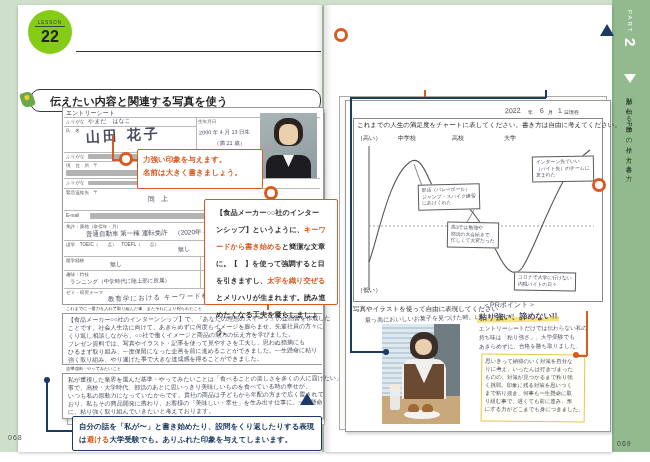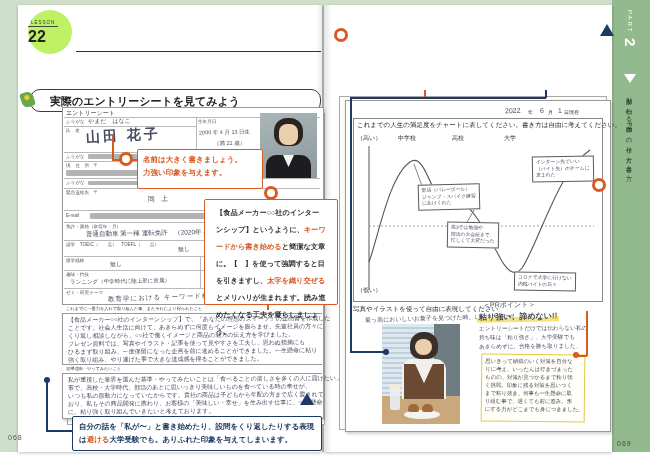--- a/index.html
+++ b/index.html
@@ -35,31 +35,31 @@
 
 <div id="stage">
 
   <div class="abs" style="left:0;top:0;width:650px;height:452px;background:#cfe0ca;"></div>
   <div class="abs" style="left:612px;top:0;width:38px;height:452px;background:#92ba8e;"></div>
 
   <div class="page" style="left:18px;top:5px;width:304px;height:447px;"></div>
   <div class="page" style="left:324px;top:5px;width:288px;height:447px;"></div>
   <div class="abs" style="left:316px;top:5px;width:16px;height:447px;background:linear-gradient(90deg,rgba(0,0,0,0) 0%,rgba(0,0,0,.10) 45%,rgba(0,0,0,.10) 55%,rgba(0,0,0,0) 100%);"></div>
 
-  <div class="abs" style="left:28px;top:10px;width:44px;height:44px;border-radius:50%;background:#bef264;text-align:left;">
+  <div class="abs" style="left:28px;top:10px;width:44px;height:44px;border-radius:50%;background:#84cc16;text-align:center;">
     <div style="font-size:4.5px;letter-spacing:1px;color:#333;margin-top:8px;border-bottom:1px solid #444;display:inline-block;padding:0 3px 1px;">LESSON</div>
     <div style="font-size:16px;font-weight:bold;color:#222;line-height:17px;">22</div>
   </div>
   <div class="abs" style="left:76px;top:51px;width:245px;border-top:1.5px solid #333;"></div>
 
   <div class="abs" style="left:30px;top:89px;width:289px;height:21px;border:1.5px solid #3a3a3a;border-radius:10px;background:#fff;"></div>
   <div class="abs" style="left:21px;top:92px;width:13px;height:15px;background:#69a949;border-radius:3px 6px 3px 6px;transform:rotate(-18deg);">
     <div class="abs" style="left:4px;top:3px;width:5px;height:5px;background:#f1ce2a;border-radius:50%;"></div>
   </div>
-  <div class="abs" style="left:50px;top:94px;font-size:11px;font-weight:bold;color:#222;white-space:nowrap;">実際のエントリーシートを見てみよう</div>
+  <div class="abs" style="left:50px;top:94px;font-size:11px;font-weight:bold;color:#222;white-space:nowrap;">伝えたい内容と関連する写真を使う</div>
 
   <div class="abs" style="left:67px;top:113px;width:256px;height:310px;background:#fbfbf8;border:1px solid #aaa;"></div>
   <div class="abs" style="left:62px;top:107px;width:260px;height:310px;background:#fff;border:1px solid #999;box-shadow:1px 2px 3px rgba(0,0,0,.18);"></div>
   <div class="abs" style="left:66px;top:109px;font-size:6px;color:#333;">エントリーシート</div>
 
   <div class="hline" style="left:64px;top:117px;width:256px;"></div>
   <div class="hline" style="left:64px;top:126px;width:132px;"></div>
   <div class="hline" style="left:64px;top:152px;width:194px;"></div>
   <div class="hline" style="left:64px;top:161px;width:194px;"></div>
   <div class="hline" style="left:64px;top:178px;width:256px;"></div>
@@ -131,22 +131,22 @@
     <div class="hwline">事で、高校・大学時代、部活のあとに思いっきり美味しいものを食べている時の幸せが、</div>
     <div class="hwline">いつも私の原動力になっていたからです。貴社の商品は子どもから年配の方まで広く愛されて</div>
     <div class="hwline">おり、私もその商品開発に携わり、お客様の「美味しい・幸せ」を生み出す仕事に、一生懸命</div>
     <div class="hwline">に、粘り強く取り組んでいきたいと考えております。</div>
   </div>
 
   <div class="olv" style="left:112px;top:135px;height:25px;"></div>
   <div class="olh" style="left:112px;top:159px;width:28px;"></div>
   <div class="ring" style="left:119px;top:152px;"></div>
   <div class="co" style="left:137px;top:149px;width:114px;height:32px;padding:3px 5px;font-size:7.5px;line-height:13px;">
+    <div>力強い印象を与えます。</div>
     <div>名前は大きく書きましょう。</div>
-    <div>力強い印象を与えます。</div>
   </div>
 
   <div class="ring" style="left:264px;top:186px;"></div>
   <div class="olv" style="left:267px;top:301px;height:9px;"></div>
   <div class="co" style="left:204px;top:199px;width:110px;height:96px;padding:4px 11px;font-size:7.2px;line-height:17px;font-weight:bold;">
     <span class="dseg">【食品メーカー○○社のインターンシップ】というように、</span><span class="oseg">キーワードから書き始める</span><span class="dseg">と簡潔な文章に。</span><span class="dseg">【　】を使って強調する</span><span class="dseg">と目を引きますし、</span><span class="oseg">太字を織り交ぜる</span><span class="dseg">とメリハリが生まれます。読み進めたくなる工夫を凝らしましょう。</span>
   </div>
 
   <div class="dotn" style="left:44px;top:377px;"></div>
   <div class="nlv" style="left:46px;top:381px;height:50px;"></div>

